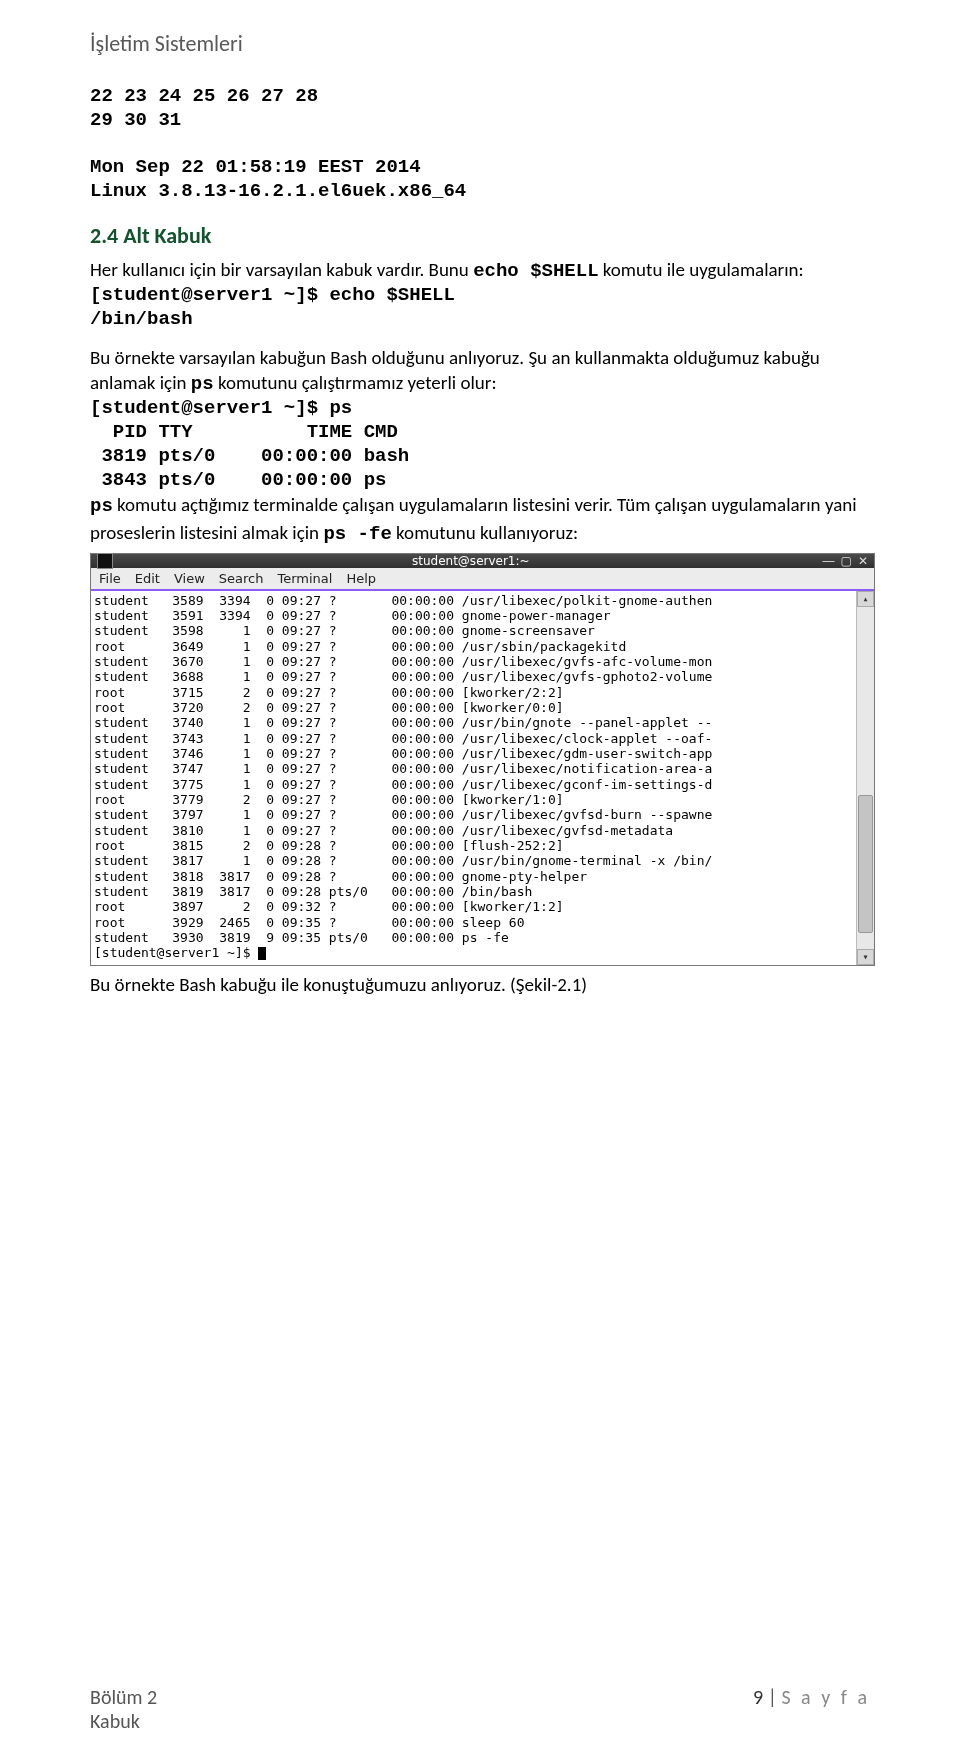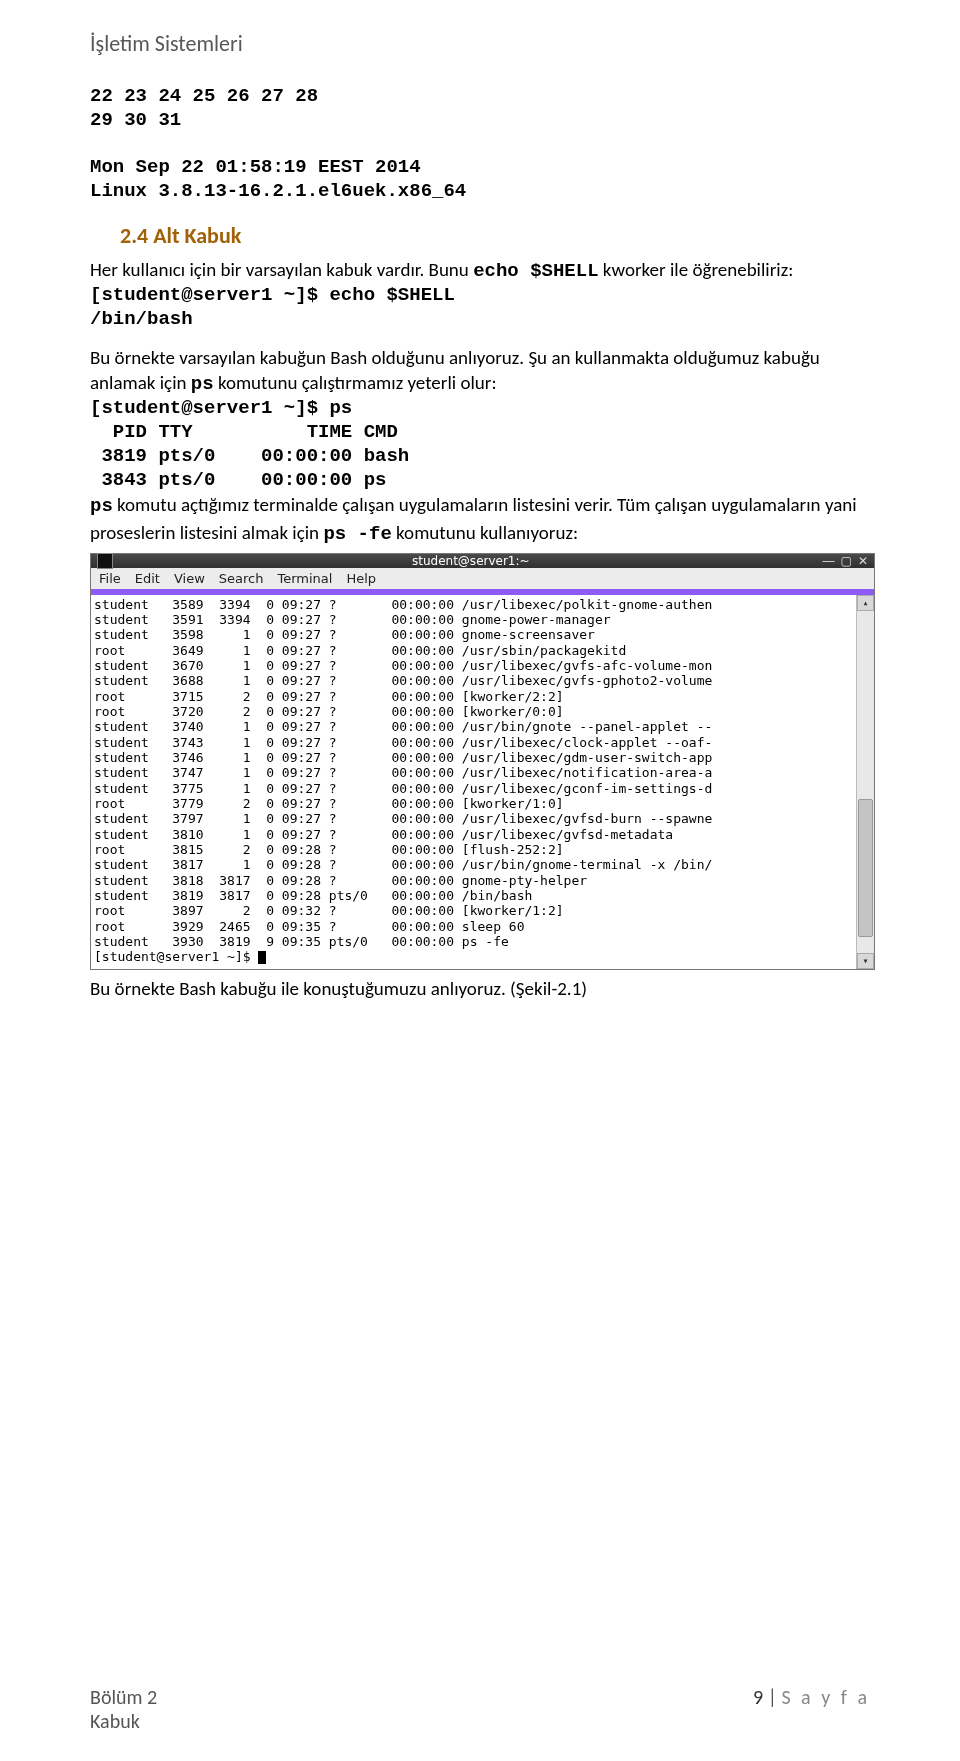--- a/index.html
+++ b/index.html
@@ -24,24 +24,23 @@
   .mono {
     font-family: "Courier New", Courier, monospace;
     font-weight: bold;
     font-size: 19px;
     white-space: pre;
     line-height: 1.25;
   }
   .heading {
     font-size: 22px;
     font-weight: bold;
-    color: #a16207;
+    color: #14532d;
     margin-top: 18px;
     margin-bottom: 8px;
-    margin-left: 30px;
   }
   .body-text {
     font-size: 19px;
     line-height: 1.32;
     color: #000;
   }
   .inline-mono {
     font-family: "Courier New", Courier, monospace;
     font-weight: bold;
   }
@@ -71,21 +70,21 @@
   .term-titlebar .title-text {
     flex:1;text-align:center;
   }
   .term-titlebar .win-btns {
     display:flex;gap:6px;color:#ddd;font-family:Arial,sans-serif;font-size:12px;
   }
   .term-menubar {
     display:flex;gap:14px;
     background:#ececec;
     padding:3px 8px;
-    border-bottom:6px solid #8b5cf6;
+    border-bottom:2px solid #8b5cf6;
     font-family:"DejaVu Sans",Arial,sans-serif;
     font-size:13px;
     color:#222;
   }
   .term-body-wrap {
     display:flex;
   }
   .term-body {
     flex:1;
     background:#fff;
@@ -134,21 +133,21 @@
 
   <div class="mono">22 23 24 25 26 27 28
 29 30 31
 
 Mon Sep 22 01:58:19 EEST 2014
 Linux 3.8.13-16.2.1.el6uek.x86_64</div>
 
   <div class="heading">2.4 Alt Kabuk</div>
 
   <div class="body-text">
-    <span>Her kullanıcı için bir varsayılan kabuk vardır. Bunu </span><span class="inline-mono">echo $SHELL</span><span> kworker ile öğrenebiliriz:</span>
+    <span>Her kullanıcı için bir varsayılan kabuk vardır. Bunu </span><span class="inline-mono">echo $SHELL</span><span> komutu ile uygulamaların:</span>
   </div>
 
   <div class="mono">[student@server1 ~]$ echo $SHELL
 /bin/bash</div>
 
   <div style="height:14px"></div>
 
   <div class="body-text">
     <span>Bu örnekte varsayılan kabuğun Bash olduğunu anlıyoruz. Şu an kullanmakta olduğumuz kabuğu anlamak için </span><span class="inline-mono">ps</span><span> komutunu çalıştırmamız yeterli olur:</span>
   </div>

